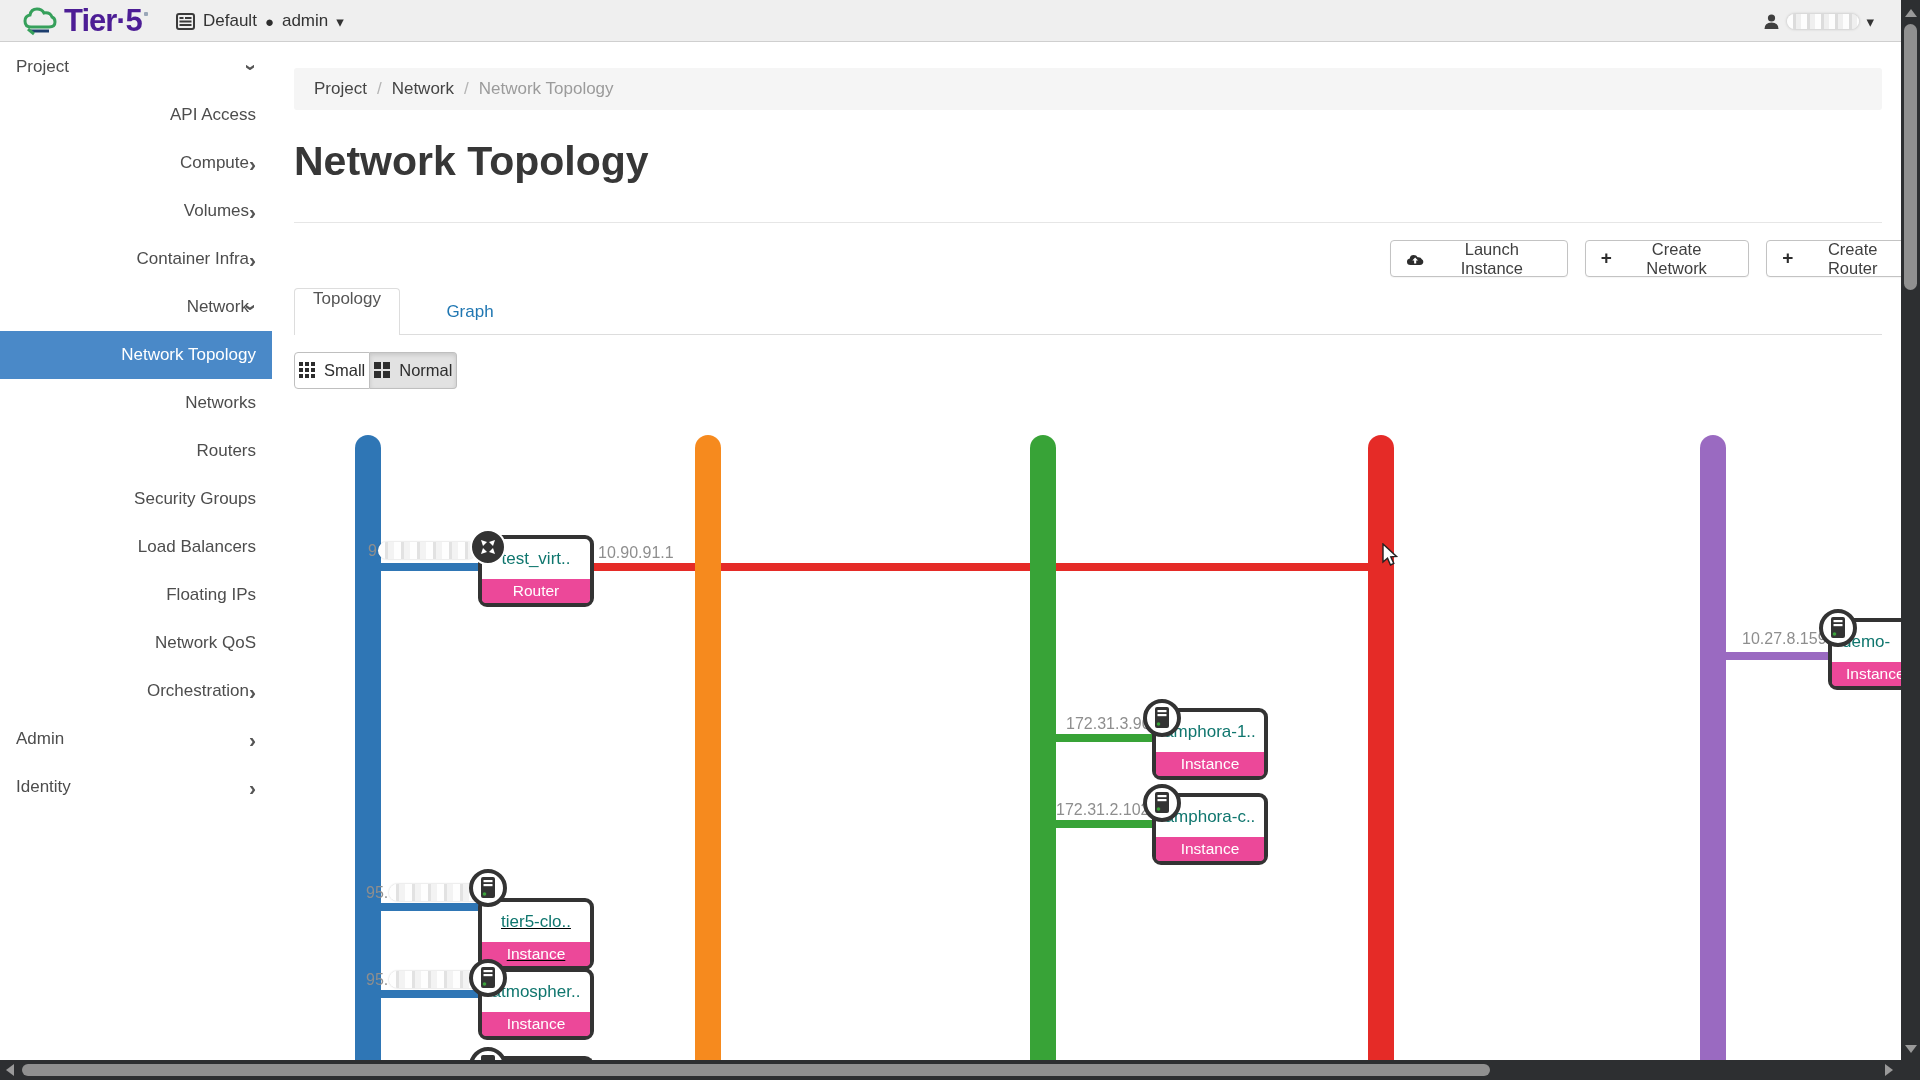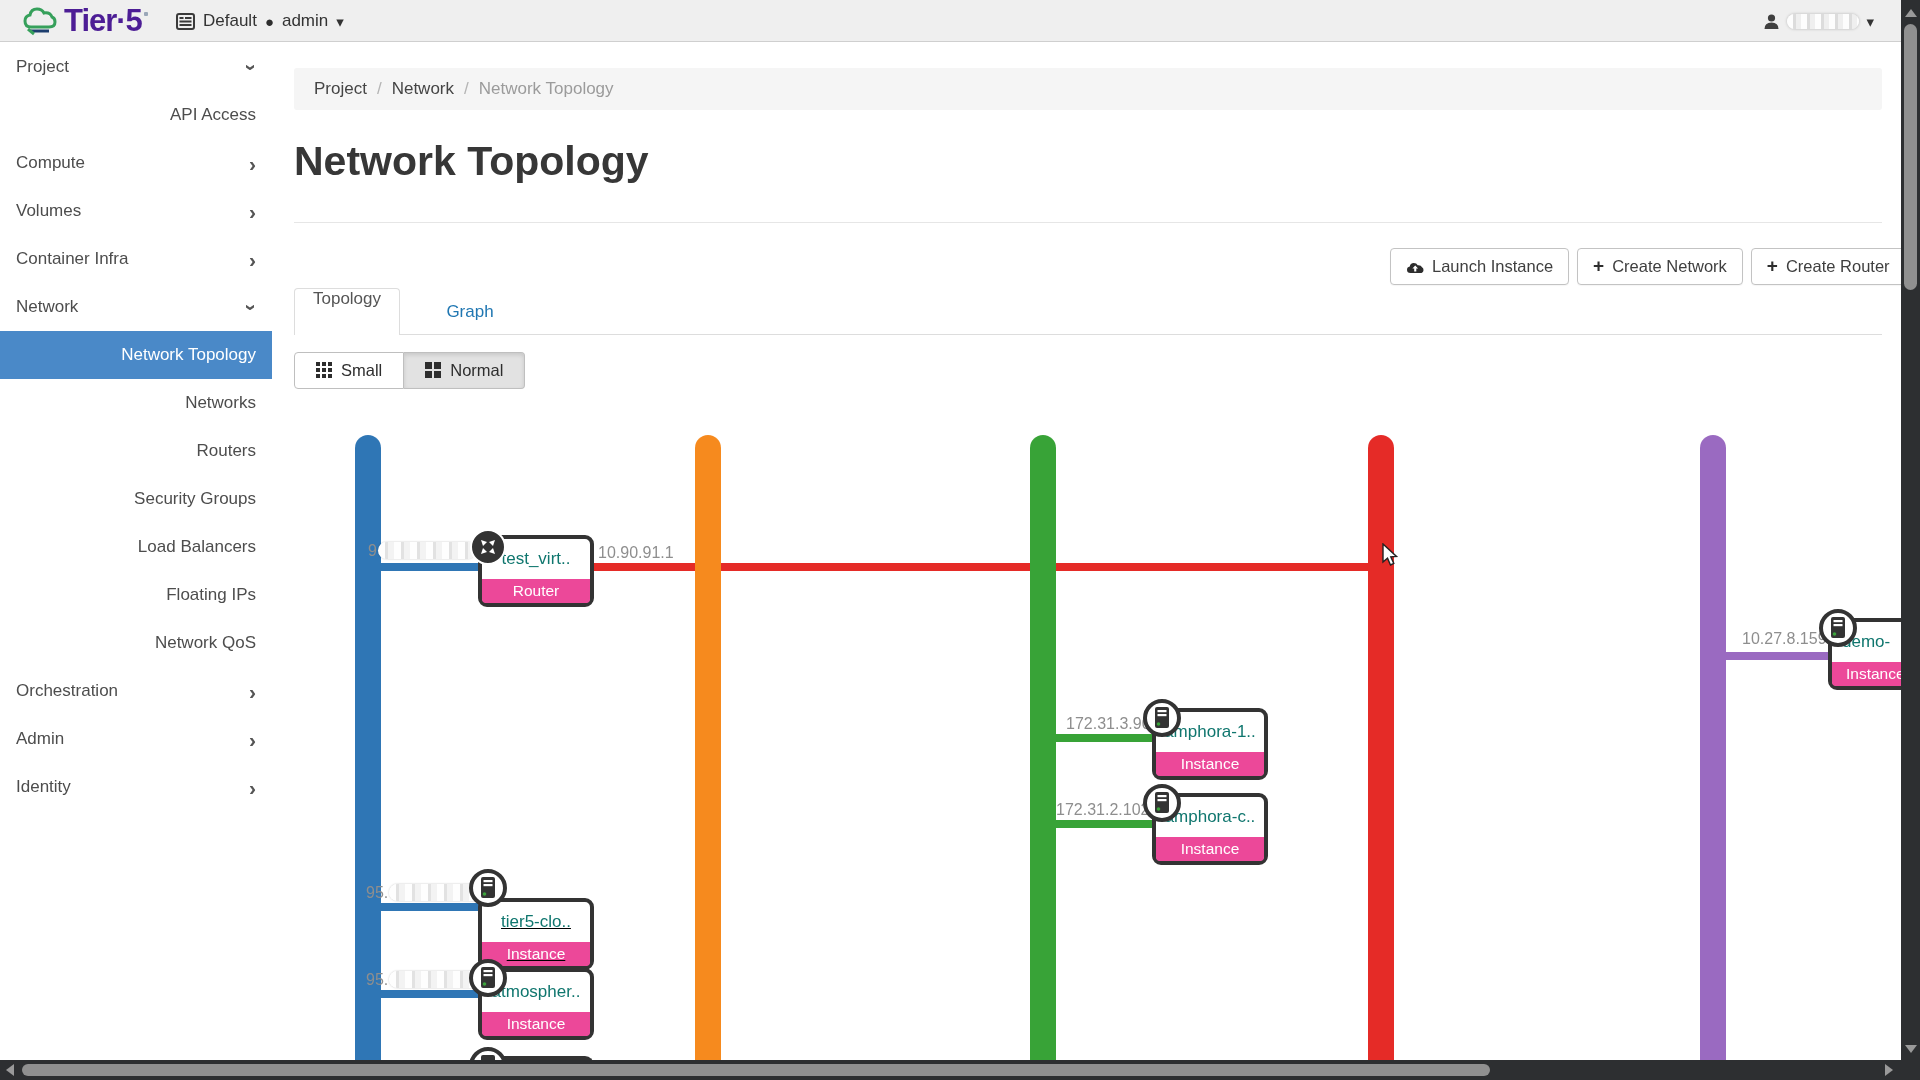--- a/index.html
+++ b/index.html
@@ -19,52 +19,52 @@
   .usermenu { position:absolute; right:46px; top:0; height:42px; display:flex; align-items:center; gap:7px; cursor:pointer; }
   .blur-pill { width:72px; height:15px; border-radius:8px;
     background:repeating-linear-gradient(90deg,#fdfdfd 0 6px,#dcdcdc 6px 9px,#efefef 9px 14px);
     box-shadow:0 0 3px rgba(0,0,0,.25); }
 
   
   .sidebar { position:absolute; left:0; top:43px; width:272px; bottom:20px; background:#fff; z-index:5; }
   .srow { position:relative; height:48px; display:flex; align-items:center; font-size:17px; color:#4d4d4d; cursor:pointer; }
   .srow.l1 { padding:0 16px; justify-content:space-between; }
   .srow.l2 { padding:0 16px; }
-  .srow.l2 .lbl { flex:1; text-align:left; }
+  .srow.l2 .lbl { flex:1; text-align:right; }
   .srow.l3 { justify-content:flex-end; padding-right:16px; }
   .srow.sel { background:#4a89c8; color:#fff; }
   .chev { font-size:21px; font-weight:bold; color:#555; line-height:1; display:inline-block; }
   .chev.down { transform:rotate(90deg); }
 
   
   .breadcrumb { position:absolute; left:294px; top:68px; width:1588px; height:42px; background:#f5f5f5;
     border-radius:3px; display:flex; align-items:center; padding-left:20px; font-size:17px; z-index:4; }
   .bc-link { color:#454545; cursor:pointer; }
   .bc-sep { color:#b5b5b5; margin:0 10px; }
   .bc-cur { color:#9b9b9b; }
   .page-title { position:absolute; left:294px; top:138px; font-size:41px; color:#373737; z-index:4; }
   .title-hr { position:absolute; left:294px; top:222px; width:1588px; height:1px; background:#e6e6e6; }
 
-  .actions { position:absolute; left:1390px; top:248px; display:flex; gap:8px; z-index:4; }
+  .actions { position:absolute; left:1390px; top:240px; display:flex; gap:17px; z-index:4; }
   .btn { height:37px; background:#fff; border:1px solid #c3c3c3; border-radius:4px; display:flex;
     align-items:center; gap:8px; padding:0 15px; font-size:16.5px; color:#3f3f3f; cursor:pointer;
     box-shadow:0 1px 1px rgba(0,0,0,.04); }
   .plus { font-size:19px; font-weight:bold; color:#2d2d2d; margin-top:-2px; }
 
   
   .tabbar-line { position:absolute; left:294px; top:334px; width:1588px; height:1px; background:#ddd; }
   .tab-active { position:absolute; left:294px; top:288px; width:106px; height:47px; background:#fff;
     border:1px solid #ddd; border-bottom:none; border-radius:4px 4px 0 0; z-index:3;
     display:flex; align-items:flex-start; justify-content:center; font-size:17px; color:#555; cursor:default; }
   .tab-link { position:absolute; left:420px; top:288px; width:100px; height:47px; display:flex; align-items:center;
     justify-content:center; font-size:17px; color:#2077b2; cursor:pointer; z-index:3; }
 
   
   .sizegrp { position:absolute; left:294px; top:352px; display:flex; z-index:3; }
-  .tgl { height:37px; display:flex; align-items:center; gap:8px; padding:0 21px; font-size:16.5px; color:#2e2e2e;
+  .tgl { height:37px; display:flex; align-items:center; gap:8px; padding:0 4px; font-size:16.5px; color:#2e2e2e;
     border:1px solid #bfbfbf; background:#fff; cursor:pointer; }
   .tgl.first { border-radius:4px 0 0 4px; }
   .tgl.last { border-radius:0 4px 4px 0; border-left:none; }
   .tgl.pressed { background:#e2e2e2; box-shadow:inset 0 2px 4px rgba(0,0,0,.12); }
 
   
   .vbar { position:absolute; top:435px; width:26px; height:625px; border-radius:13px 13px 0 0; z-index:2; cursor:pointer; }
   .hline { position:absolute; height:8px; z-index:1; }
   .ip { position:absolute; font-size:16px; color:#8e8e8e; z-index:4; white-space:nowrap; }
   .ipblur { display:inline-block; width:98px; height:17px; border-radius:9px; vertical-align:-3px; margin-left:1px;

